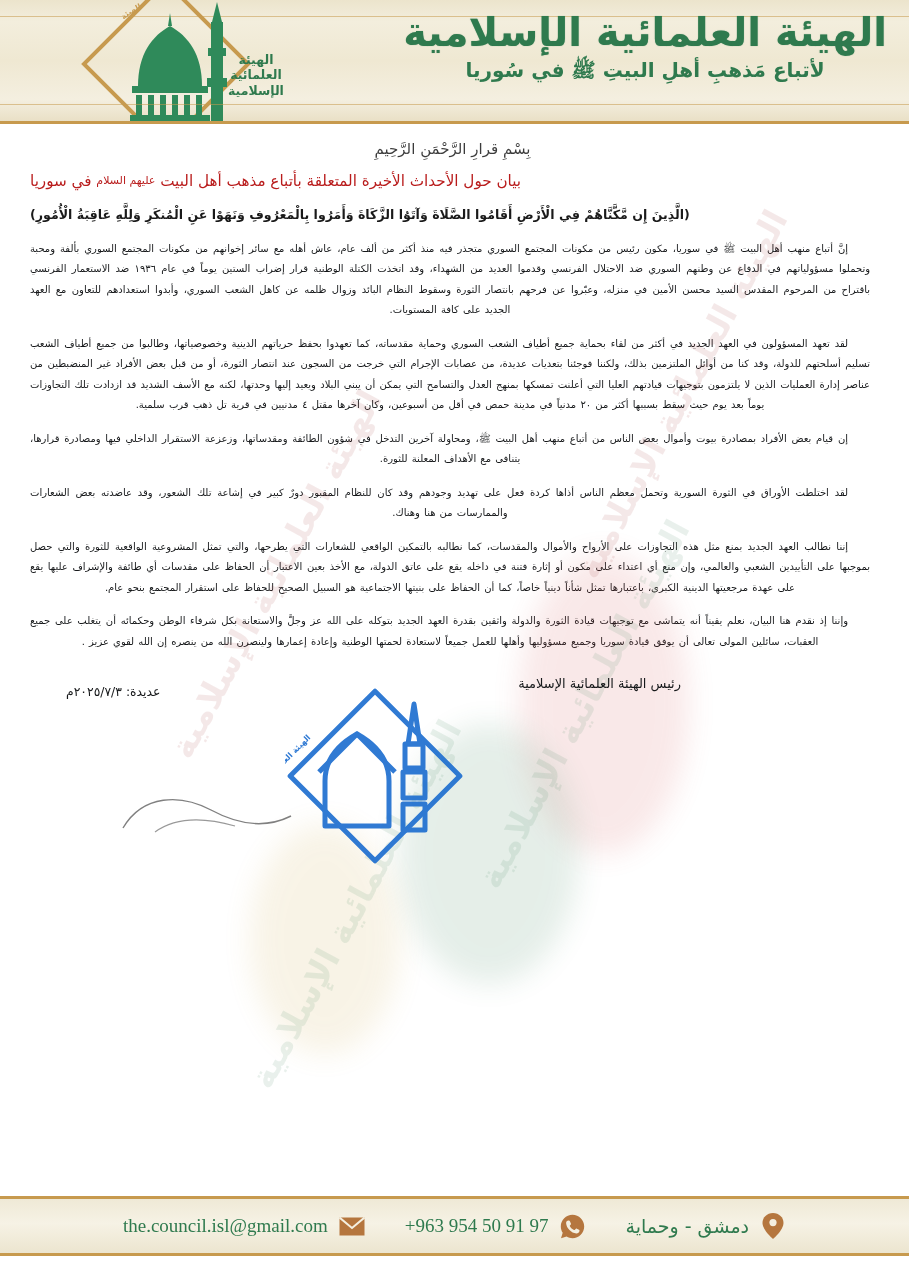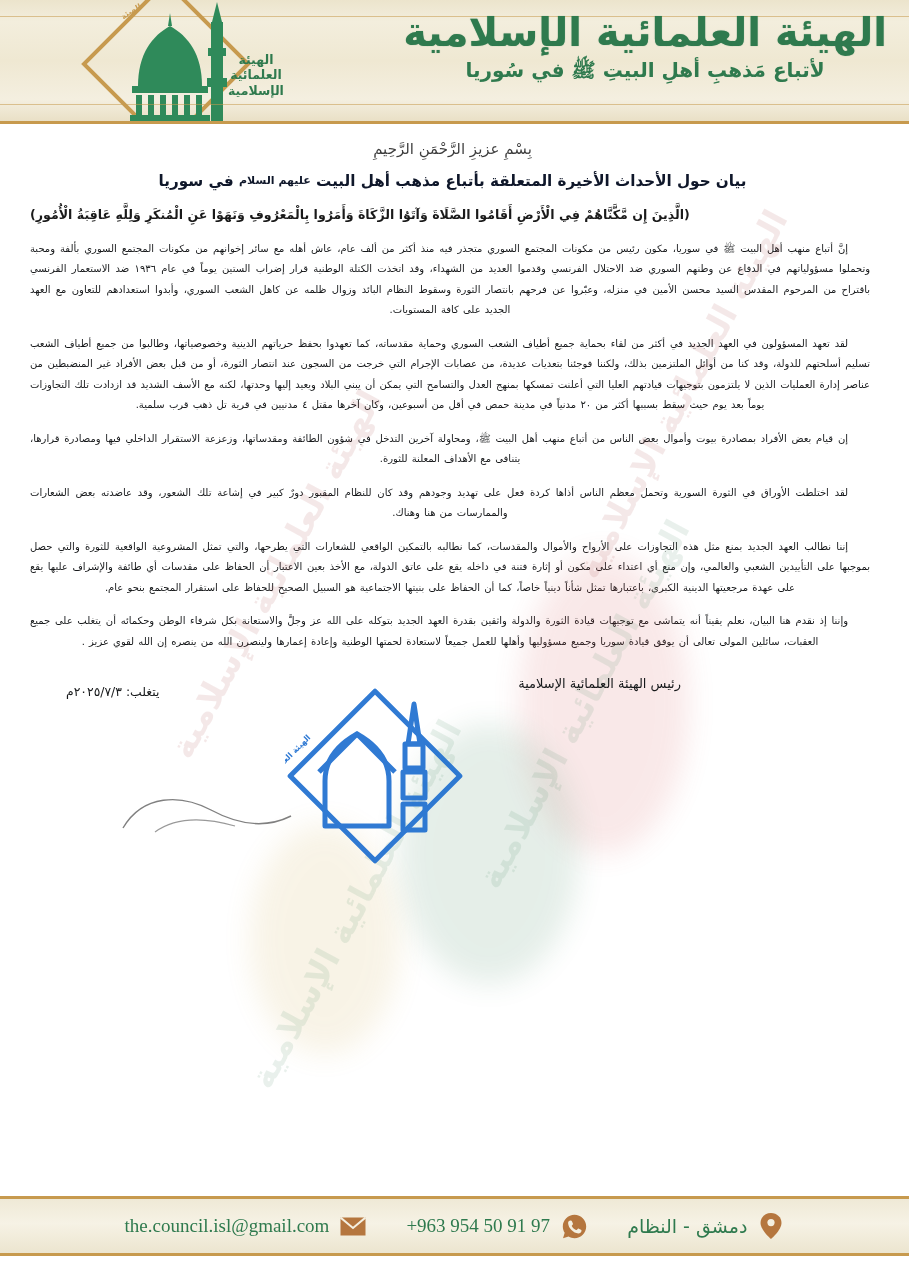--- a/index.html
+++ b/index.html
@@ -122,24 +122,24 @@
   .basmala {
     text-align: center;
     margin: 6px auto 12px auto;
     color: #1a1a1a;
     font-size: 15px;
     letter-spacing: 1px;
     opacity: .85;
   }
 
   .doc-title {
-    text-align: center;
+    text-align: left;
     font-size: 15.2px;
-    font-weight: 700;
-    color: #0f172a;
+    font-weight: 400;
+    color: #b91c1c;
     margin: 4px 0 12px 0;
     line-height: 1.5;
   }
   .doc-title .ahb { font-size: 11px; vertical-align: 2px; }
 
   .verse {
     text-align: left;
     font-size: 12.6px;
     font-weight: 700;
     color: #1a1a1a;
@@ -329,41 +329,41 @@
 
     <div class="wm-blob blob-a"></div>
     <div class="wm-blob blob-b"></div>
     <div class="wm-blob blob-c"></div>
 
     <div class="wm wm-1">الهيئة العلمائية الإسلامية</div>
     <div class="wm wm-2">الهيئة العلمائية الإسلامية</div>
     <div class="wm wm-3">الهيئة العلمائية الإسلامية</div>
     <div class="wm wm-4">الهيئة العلمائية الإسلامية</div>
 
-    <div class="basmala">بِسْمِ عزيزِ الرَّحْمَنِ الرَّحِيمِ</div>
+    <div class="basmala">بِسْمِ قرارِ الرَّحْمَنِ الرَّحِيمِ</div>
 
     <div class="doc-title">
       <span>بيان حول الأحداث الأخيرة المتعلقة بأتباع مذهب أهل البيت</span>
       <span class="ahb">عليهم السلام</span>
       <span>في سوريا</span>
     </div>
 
     <div class="verse">(الَّذِينَ إِن مَّكَّنَّاهُمْ فِي الْأَرْضِ أَقَامُوا الصَّلَاةَ وَآتَوُا الزَّكَاةَ وَأَمَرُوا بِالْمَعْرُوفِ وَنَهَوْا عَنِ الْمُنكَرِ وَلِلَّهِ عَاقِبَةُ الْأُمُورِ)</div>
 
     <p class="body-par">إنَّ أتباع منهب أهل البيت ﷺ في سوريا، مكون رئيس من مكونات المجتمع السوري متجذر فيه منذ أكثر من ألف عام، عاش أهله مع سائر إخوانهم من مكونات المجتمع السوري بألفة ومحبة وتحملوا مسؤولياتهم في الدفاع عن وطنهم السوري ضد الاحتلال الفرنسي وقدموا العديد من الشهداء، وقد اتخذت الكتلة الوطنية قرار إضراب الستين يوماً في عام ١٩٣٦ ضد الاستعمار الفرنسي باقتراح من المرحوم المقدس السيد محسن الأمين في منزله، وعبّروا عن فرحهم بانتصار الثورة وسقوط النظام البائد وزوال ظلمه عن كاهل الشعب السوري، وأبدوا استعدادهم للتعاون مع العهد الجديد على كافة المستويات.</p>
     <p class="body-par">لقد تعهد المسؤولون في العهد الجديد في أكثر من لقاء بحماية جميع أطياف الشعب السوري وحماية مقدساته، كما تعهدوا بحفظ حرياتهم الدينية وخصوصياتها، وطالبوا من جميع أطياف الشعب تسليم أسلحتهم للدولة، وقد كنا من أوائل الملتزمين بذلك، ولكننا فوجئنا بتعديات عديدة، من عصابات الإجرام التي خرجت من السجون عند انتصار الثورة، أو من قبل بعض الأفراد غير المنضبطين من عناصر إدارة العمليات الذين لا يلتزمون بتوجيهات قيادتهم العليا التي أعلنت تمسكها بمنهج العدل والتسامح التي يمكن أن يبني البلاد ويعيد إليها وحدتها، لكنه مع الأسف الشديد قد ازدادت تلك التجاوزات يوماً بعد يوم حيث سقط بسببها أكثر من ٢٠ مدنياً في مدينة حمص في أقل من أسبوعين، وكان آخرها مقتل ٤ مدنيين في قرية تل ذهب قرب سلمية.</p>
     <p class="body-par">إن قيام بعض الأفراد بمصادرة بيوت وأموال بعض الناس من أتباع منهب أهل البيت ﷺ، ومحاولة آخرين التدخل في شؤون الطائفة ومقدساتها، وزعزعة الاستقرار الداخلي فيها ومصادرة قرارها، يتنافى مع الأهداف المعلنة للثورة.</p>
     <p class="body-par">لقد اختلطت الأوراق في الثورة السورية وتحمل معظم الناس أذاها كردة فعل على تهديد وجودهم وقد كان للنظام المقبور دورٌ كبير في إشاعة تلك الشعور، وقد عاضدته بعض الشعارات والممارسات من هنا وهناك.</p>
     <p class="body-par">إننا نطالب العهد الجديد بمنع مثل هذه التجاوزات على الأرواح والأموال والمقدسات، كما نطالبه بالتمكين الواقعي للشعارات التي يطرحها، والتي تمثل المشروعية الواقعية للثورة والتي حصل بموجبها على التأييدين الشعبي والعالمي، وإن منع أي اعتداء على مكون أو إثارة فتنة في داخله يقع على عاتق الدولة، مع الأخذ بعين الاعتبار أن الحفاظ على مقدسات أي طائفة والإشراف عليها يقع على عهدة مرجعيتها الدينية الكبرى، باعتبارها تمثل شأناً دينياً خاصاً، كما أن الحفاظ على بنيتها الاجتماعية هو السبيل الصحيح للحفاظ على استقرار المجتمع بنحو عام.</p>
     <p class="body-par">وإننا إذ نقدم هنا البيان، نعلم يقيناً أنه يتماشى مع توجيهات قيادة الثورة والدولة واثقين بقدرة العهد الجديد بتوكله على الله عز وجلَّ والاستعانة بكل شرفاء الوطن وحكمائه أن يتغلب على جميع العقبات، سائلين المولى تعالى أن يوفق قيادة سوريا وجميع مسؤوليها وأهلها للعمل جميعاً لاستعادة لحمتها الوطنية وإعادة إعمارها ولينصرن الله من ينصره إن الله لقوي عزيز .</p>
 
     <div class="sig-zone">
 
       <div class="date-line">
-        <span>يتغلب:</span>
+        <span>عديدة:</span>
         <span>٢٠٢٥/٧/٣م</span>
       </div>
 
       <div class="sig-head">رئيس الهيئة العلمائية الإسلامية</div>
 
 
       <svg class="stamp" viewBox="0 0 180 180">
         <g fill="none" stroke="#1f6fd0" stroke-width="5" stroke-linejoin="round">
           <rect x="30" y="30" width="120" height="120" transform="rotate(45 90 90)"></rect>
           <path d="M40 140 L40 95 C40 72, 54 58, 72 48 C90 58, 104 72, 104 95 L104 140 Z"></path>
@@ -387,21 +387,21 @@
 
   <div class="footer">
 
     <div class="f-item">
       <span class="ficon">
         <svg width="22" height="26" viewBox="0 0 22 26">
           <path d="M11 0 C5 0 0.5 4.4 0.5 10 C0.5 17 11 26 11 26 C11 26 21.5 17 21.5 10 C21.5 4.4 17 0 11 0 Z" fill="#b5763e"></path>
           <circle cx="11" cy="9.6" r="3.6" fill="#f4efe0"></circle>
         </svg>
       </span>
-      <span class="f-loc">دمشق - النظام</span>
+      <span class="f-loc">دمشق - وحماية</span>
     </div>
 
     <div class="f-item">
       <span class="ficon">
         <svg width="25" height="25" viewBox="0 0 25 25">
           <path d="M12.5 0.8 C6 0.8 0.8 6 0.8 12.5 C0.8 14.8 1.5 17 2.7 18.8 L1 24.2 L6.6 22.5 C8.4 23.6 10.4 24.2 12.5 24.2 C19 24.2 24.2 19 24.2 12.5 C24.2 6 19 0.8 12.5 0.8 Z" fill="#b5763e"></path>
           <path d="M8.6 6.6 C9.2 6.5 9.6 6.6 9.9 7.3 L10.9 9.5 C11.1 10 11 10.3 10.6 10.7 L9.9 11.4 C9.7 11.7 9.7 11.9 9.9 12.3 C10.8 14 12.2 15.3 14 16 C14.4 16.2 14.7 16.1 14.9 15.8 L15.7 14.9 C16 14.6 16.4 14.5 16.8 14.7 L19 15.8 C19.5 16.1 19.6 16.5 19.5 17 C19.2 18.5 17.9 19.5 16.3 19.4 C11.3 19 6.5 14.2 6.1 9.2 C6 7.8 6.9 6.8 8.6 6.6 Z" fill="#f4efe0"></path>
         </svg>
       </span>
       <span class="f-ltr">+963 954 50 91 97</span>

